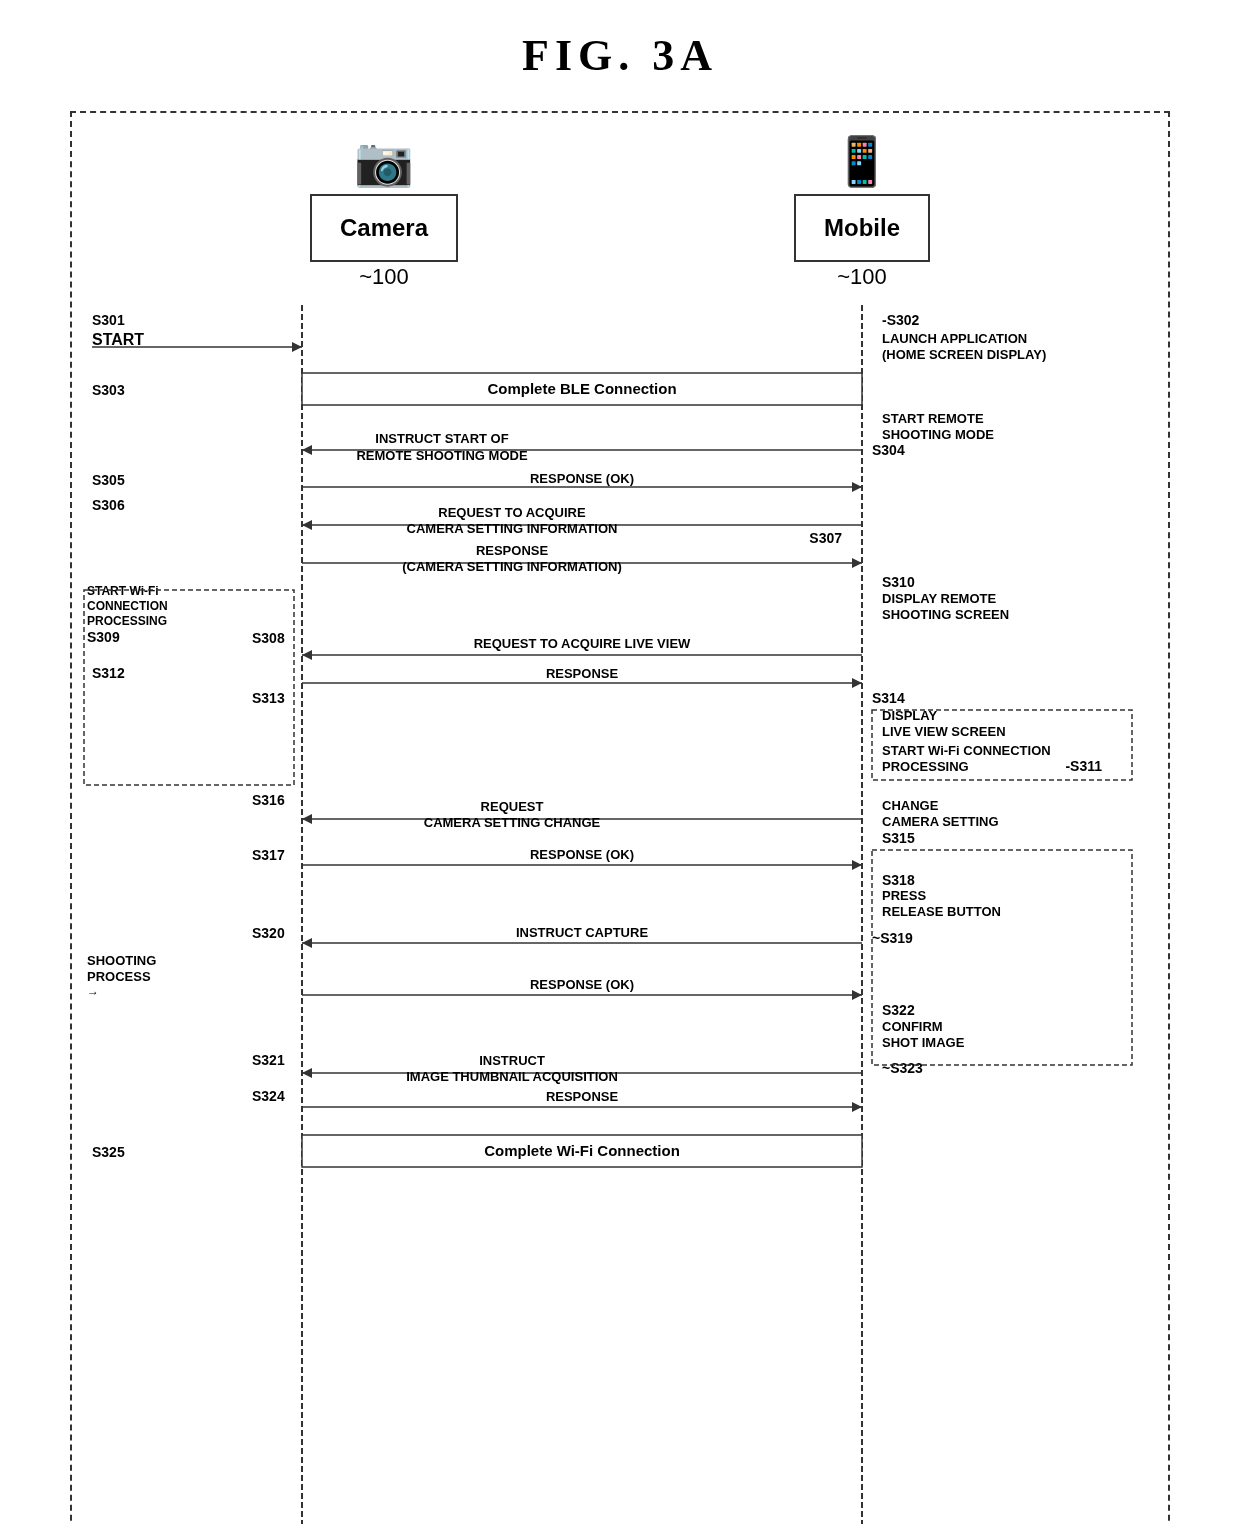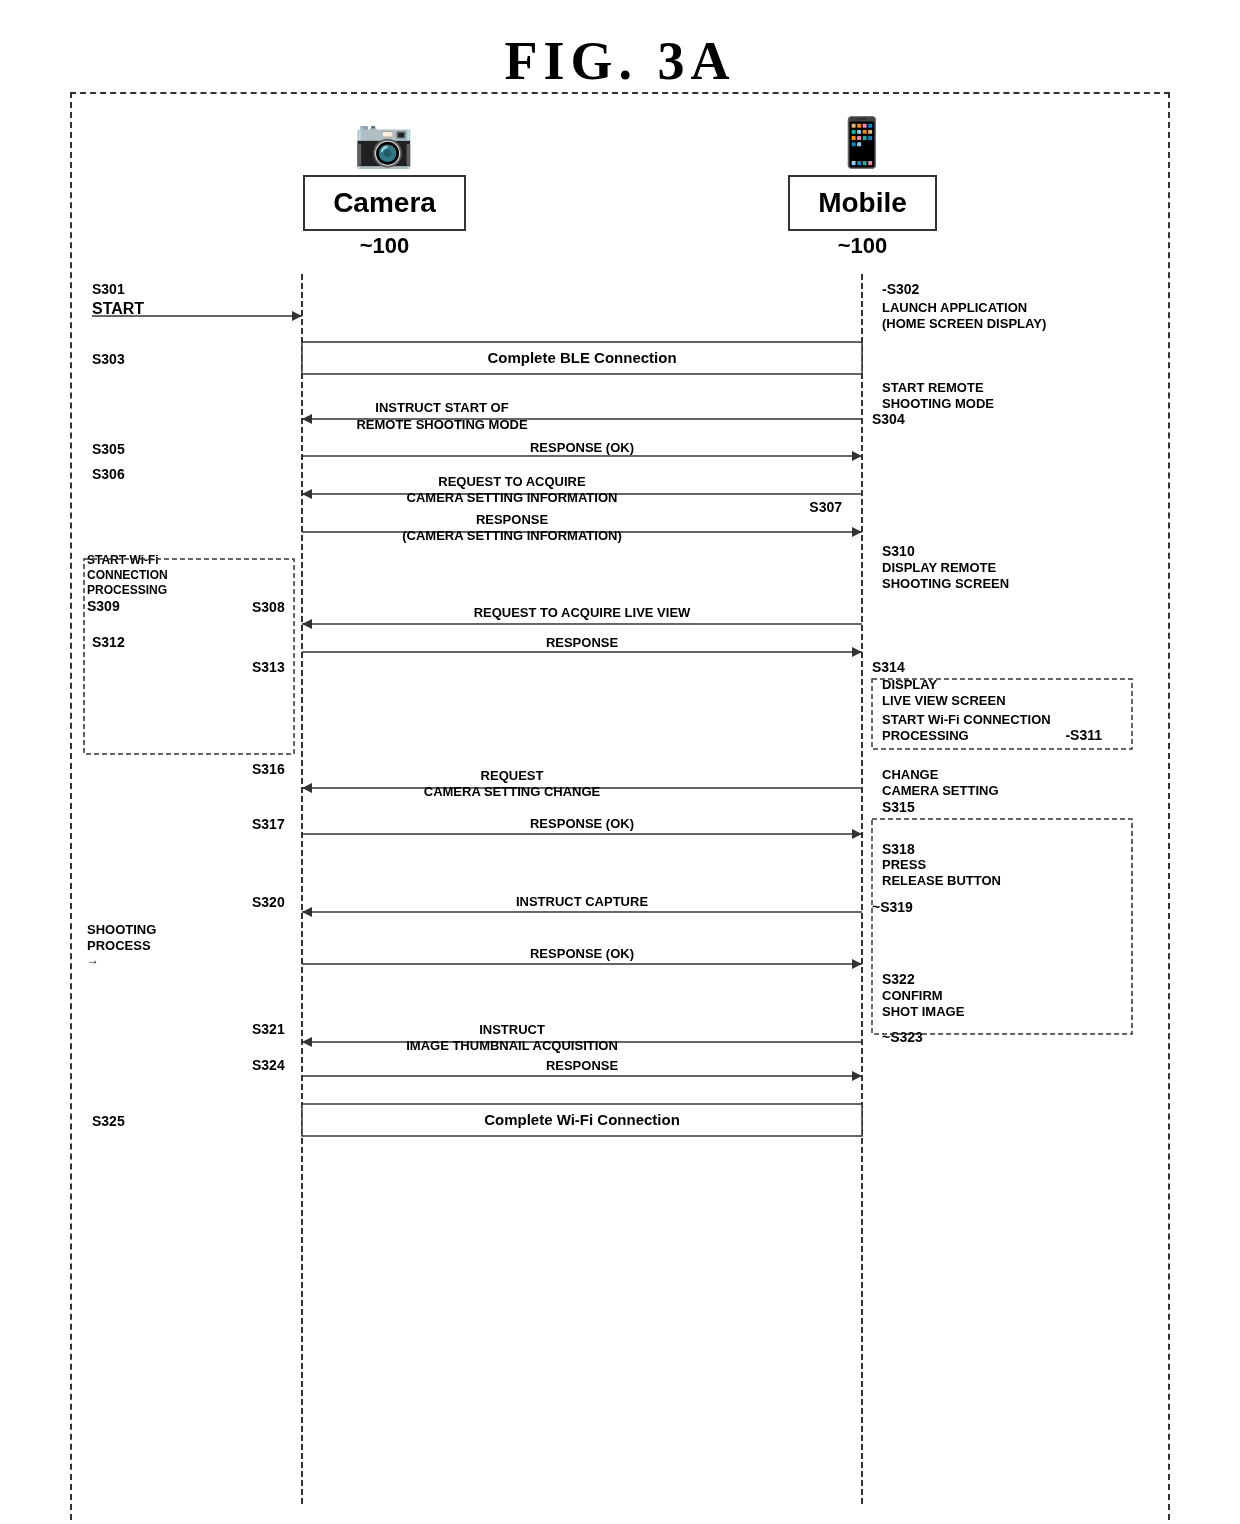--- a/index.html
+++ b/index.html
@@ -8,23 +8,24 @@
       font-family: Arial, sans-serif;
       width: 1240px;
       min-height: 1524px;
       display: flex;
       flex-direction: column;
       align-items: center;
       padding: 30px 20px;
     }
 
     .fig-title {
-      font-size: 54px;
+      font-size: 44px;
       font-weight: bold;
       letter-spacing: 6px;
+      margin-bottom: 30px;
       font-family: 'Times New Roman', serif;
     }
 
     .diagram-wrapper {
       width: 1100px;
       position: relative;
       border: 2px dashed #333;
       padding: 20px 10px 20px 10px;
     }
 
@@ -43,31 +44,31 @@
       align-items: center;
     }
 
     .device-icon {
       font-size: 48px;
       margin-bottom: 4px;
     }
 
     .device-box {
       border: 2px solid #333;
-      padding: 10px 28px;
-      font-size: 28px;
+      padding: 18px 28px;
+      font-size: 24px;
       font-weight: bold;
       min-width: 130px;
       text-align: center;
       background: #fff;
     }
 
     .device-label {
       font-size: 22px;
-      font-weight: bold;
+      font-weight: normal;
       margin-top: 2px;
     }
 
     
     .diagram-svg-container {
       width: 100%;
     }
 
     svg.main-diagram {
       width: 1060px;

